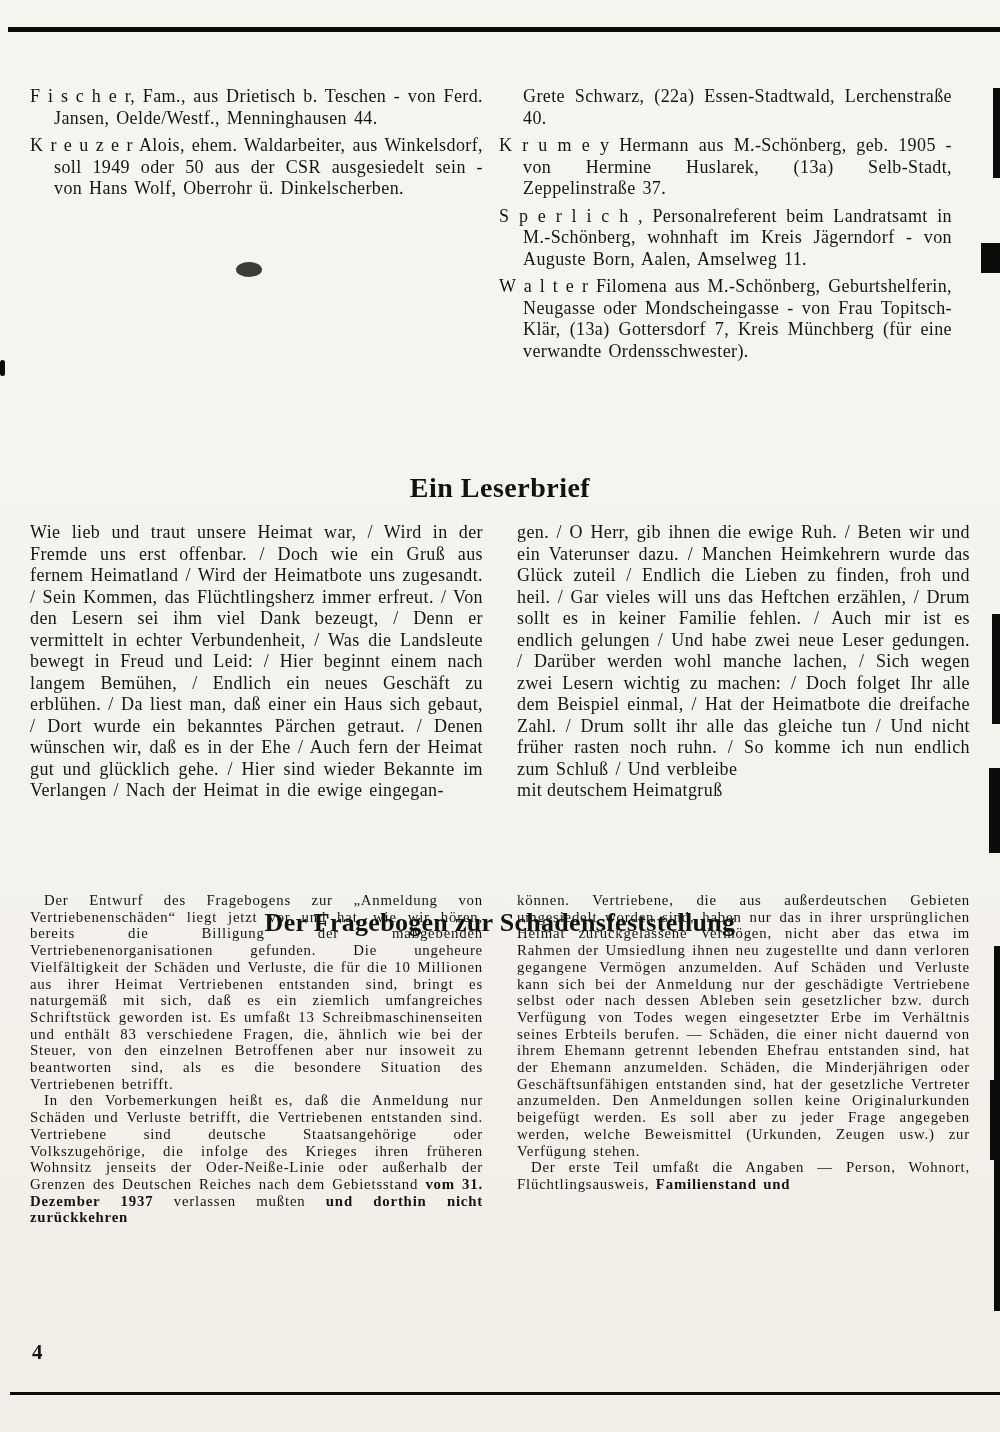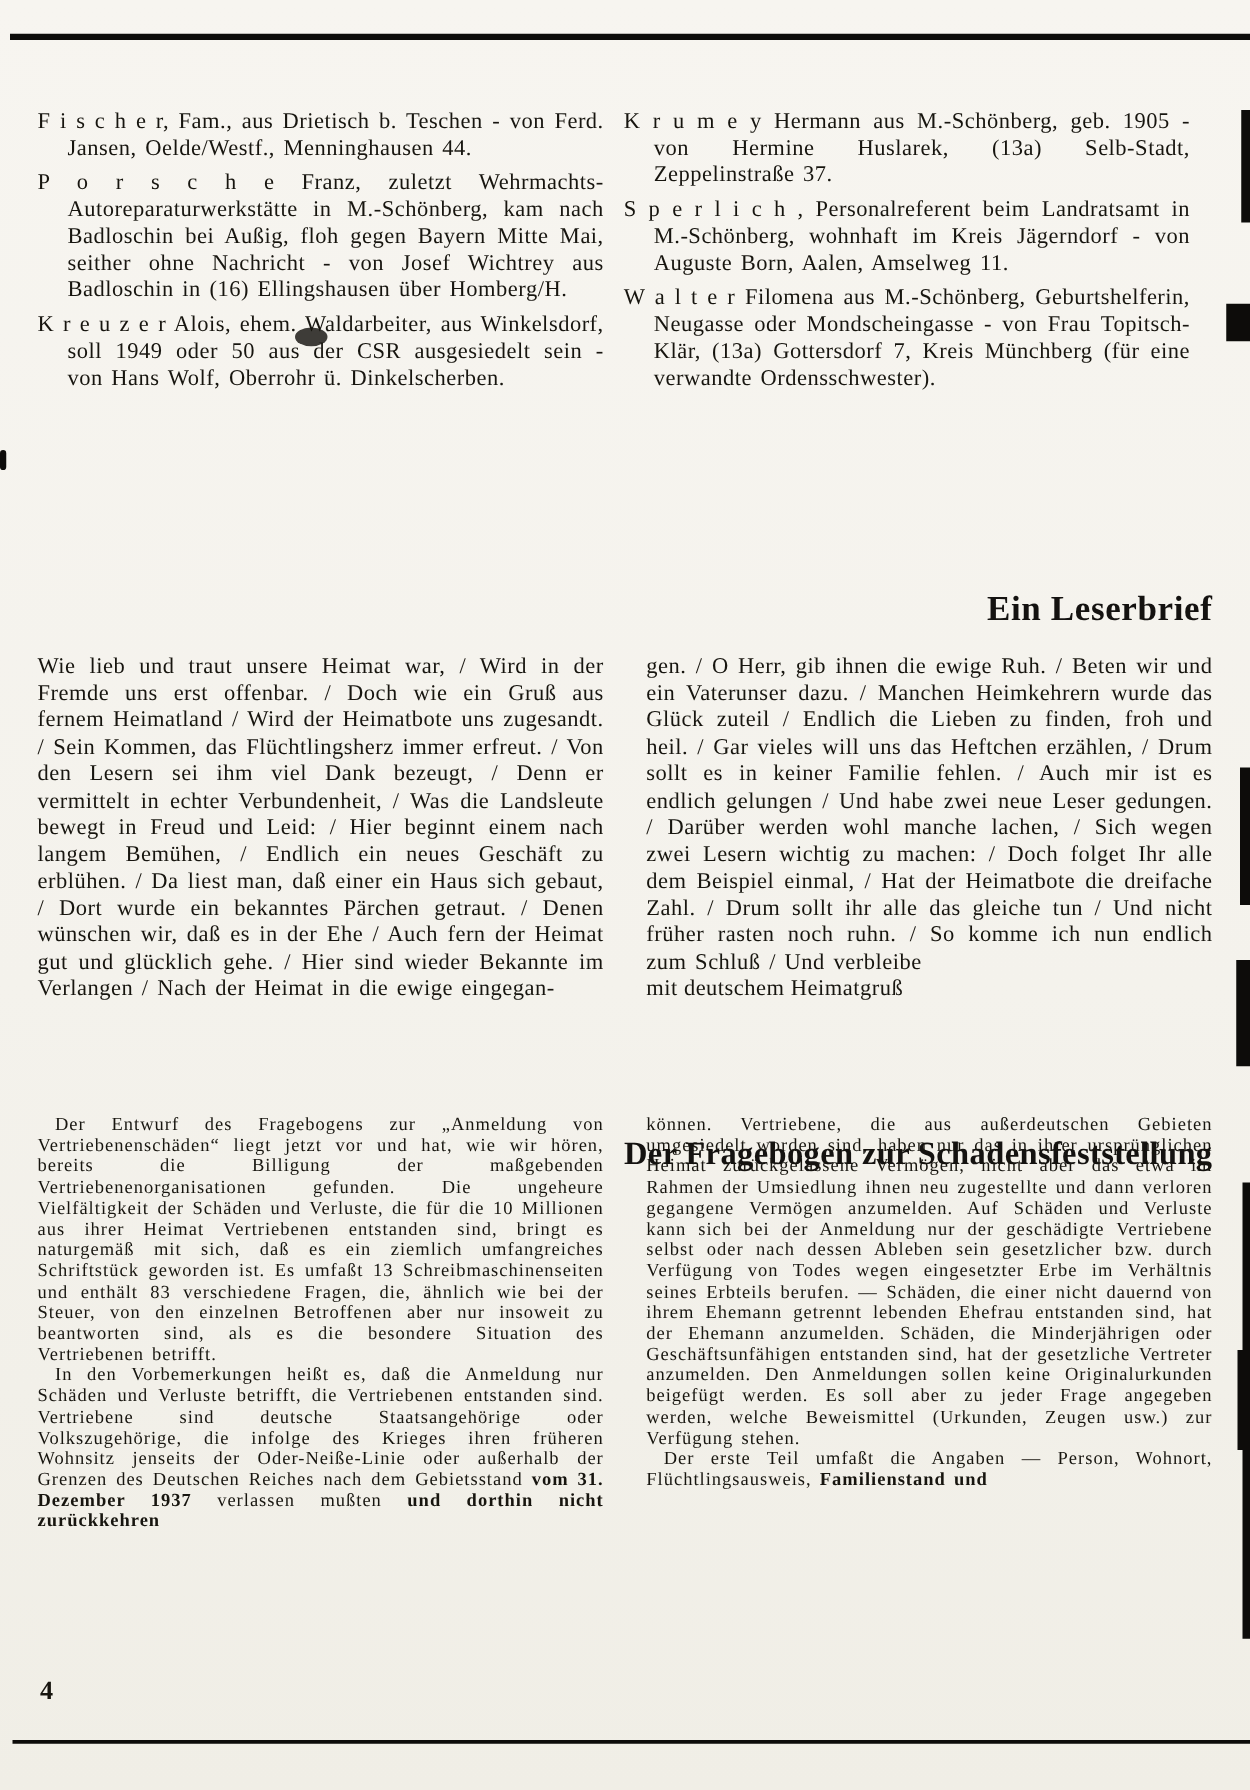--- a/index.html
+++ b/index.html
@@ -21,21 +21,21 @@
   .colL, .colR { width: 453px; }
 
   
   .directory { font-size: 18px; line-height: 21.5px; text-align: justify; letter-spacing: 0.4px; word-spacing: 2px; }
   .directory p.entry { margin: 0 0 6px 0; padding-left: 24px; text-indent: -24px; }
   .directory p.entry.cont { text-indent: 0; }
 
   
   .heading {
     position: absolute; left: 30px; width: 940px; margin: 0;
-    text-align: right; font-weight: bold; color: #141210;
+    text-align: center; font-weight: bold; color: #141210;
   }
   #h-leserbrief { top: 472px; font-size: 28px; letter-spacing: 0.5px; }
   #h-fragebogen { top: 896px; font-size: 26px; letter-spacing: 0.3px; margin-top: 12px; }
 
   
   .letter-text { margin: 0; font-size: 18px; line-height: 21.5px; text-align: justify; letter-spacing: 0.4px; word-spacing: 2px; }
   .closing { margin: 0; font-size: 18px; line-height: 21.5px; text-align: left; letter-spacing: 0.4px; }
 
   
   .frag { font-size: 14.8px; line-height: 16.7px; text-align: justify; letter-spacing: 0.8px; word-spacing: 2px; }
@@ -59,24 +59,24 @@
   <div class="artifact" style="left:992px; top:614px; width:8px; height:110px;"></div>
   <div class="artifact" style="left:989px; top:768px; width:11px; height:85px;"></div>
   <div class="artifact" style="left:994px; top:946px; width:6px; height:365px;"></div>
   <div class="artifact" style="left:990px; top:1080px; width:10px; height:80px;"></div>
   <div class="artifact" style="left:0px; top:360px; width:5px; height:16px; border-radius:3px;"></div>
   <div class="blob" style="left:236px; top:262px; width:26px; height:15px;"></div>
 
   <div class="section directory" style="top:86px;gap:16px;">
     <div class="colL">
       <p class="entry">F i s c h e r, Fam., aus Drietisch b. Teschen - von Ferd. Jansen, Oelde/Westf., Menninghausen 44.</p>
-      <p class="entry">P o r s c h e  Franz, zuletzt Wehrmachts-Autoreparaturwerkstätte in M.-Schönberg, kam nach Badloschin bei Außig, floh gegen Bayern Mitte Mai, seither ohne Nachricht - von Josef Wichtrey aus Badloschin in (16) Ellingshausen über Homberg/H.</p>
       <p class="entry">K r e u z e r  Alois, ehem. Waldarbeiter, aus Winkelsdorf, soll 1949 oder 50 aus der CSR ausgesiedelt sein - von Hans Wolf, Oberrohr ü. Dinkelscherben.</p>
     </div>
     <div class="colR">
+      <p class="entry cont">Grete Schwarz, (22a) Essen-Stadtwald, Lerchenstraße 40.</p>
       <p class="entry">K r u m e y  Hermann aus M.-Schönberg, geb. 1905 - von Hermine Huslarek, (13a) Selb-Stadt, Zeppelinstraße 37.</p>
       <p class="entry">S p e r l i c h ,  Personalreferent beim Landratsamt in M.-Schönberg, wohnhaft im Kreis Jägerndorf - von Auguste Born, Aalen, Amselweg 11.</p>
       <p class="entry">W a l t e r  Filomena aus M.-Schönberg, Geburtshelferin, Neugasse oder Mondscheingasse - von Frau Topitsch-Klär, (13a) Gottersdorf 7, Kreis Münchberg (für eine verwandte Ordensschwester).</p>
     </div>
   </div>
 
   <h1 class="heading" id="h-leserbrief">Ein Leserbrief</h1>
 
   <div class="section" style="top:522px;">
     <div class="colL">

